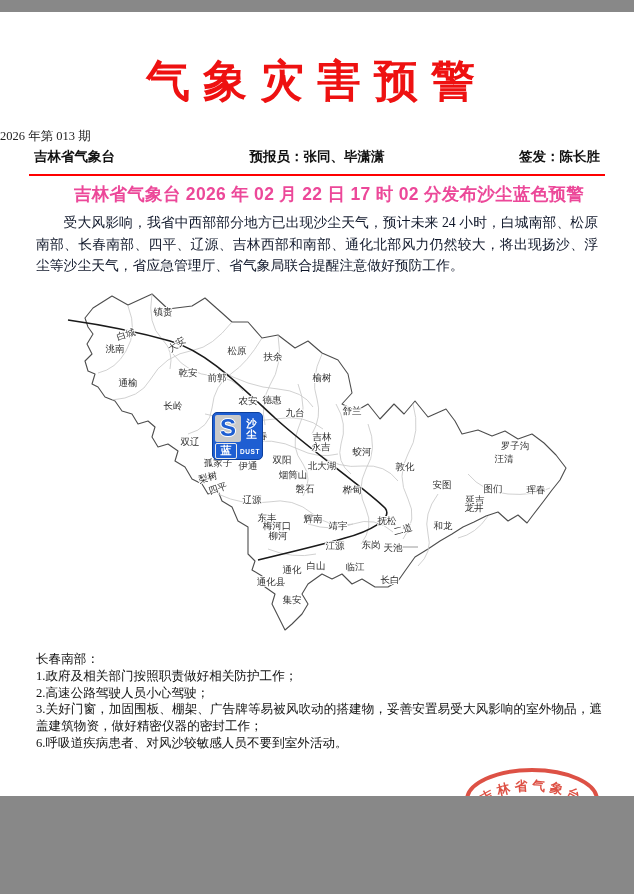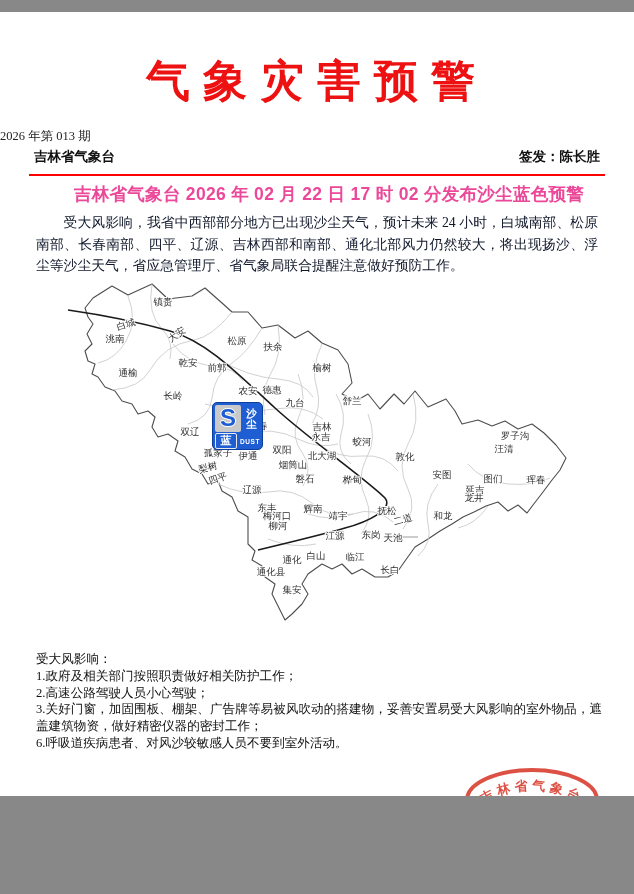--- a/index.html
+++ b/index.html
@@ -41,21 +41,21 @@
     font-family:"Liberation Sans","DejaVu Sans",sans-serif;
     font-weight:bold;font-size:17.5px;line-height:22px;color:#ec4899;
     letter-spacing:0.3px;
   }
   .body-text{
     position:absolute;top:200px;left:36px;width:562px;
     font-size:13.8px;line-height:21.5px;
     text-align:justify;text-indent:2em;color:#0f172a;
   }
   .map-wrap{
-    position:absolute;left:68px;top:272px;width:502px;height:338px;
+    position:absolute;left:68px;top:282px;width:502px;height:338px;
   }
   .map-wrap svg{position:absolute;left:0;top:0;overflow:visible;}
   .map-label{
     font-family:"Liberation Sans","DejaVu Sans",sans-serif;
     font-size:9.5px;fill:#2e2e2e;
     paint-order:stroke;stroke:#ffffff;stroke-width:2px;stroke-linejoin:round;
     text-anchor:middle;dominant-baseline:middle;
   }
   
   .dust-icon{
@@ -91,20 +91,21 @@
 <body>
 
 <div class="page">
 
   <div class="doc-title">气象灾害预警</div>
 
   <div class="issue-line">2026 年第 013 期</div>
 
   <div class="masthead">
     <span>吉林省气象台</span>
+    <span>预报员：张同、毕潇潇</span>
     <span>签发：陈长胜</span>
   </div>
 
   <div class="red-rule"></div>
 
   <div class="headline">吉林省气象台 2026 年 02 月 22 日 17 时 02 分发布沙尘蓝色预警</div>
 
   <div class="body-text">受大风影响，我省中西部部分地方已出现沙尘天气，预计未来 24 小时，白城南部、松原南部、长春南部、四平、辽源、吉林西部和南部、通化北部风力仍然较大，将出现扬沙、浮尘等沙尘天气，省应急管理厅、省气象局联合提醒注意做好预防工作。</div>
 
   <div class="map-wrap">
@@ -208,21 +209,21 @@
         </div>
       </div>
       <div class="di-bottom">
         <div class="di-level">蓝</div>
         <div class="di-en">DUST</div>
       </div>
     </div>
   </div>
 
   <div class="advice">
-    <div>受大风影响：</div>
+    <div>长春南部：</div>
     <div>1.政府及相关部门按照职责做好相关防护工作；</div>
     <div>2.高速公路驾驶人员小心驾驶；</div>
     <div>3.关好门窗，加固围板、棚架、广告牌等易被风吹动的搭建物，妥善安置易受大风影响的室外物品，遮盖建筑物资，做好精密仪器的密封工作；</div>
     <div>6.呼吸道疾病患者、对风沙较敏感人员不要到室外活动。</div>
   </div>
 
   <svg class="stamp" viewBox="0 0 140 70" xmlns="http://www.w3.org/2000/svg">
     <defs>
       <path id="seal-arc" d="M 16 46 A 55 27 0 0 1 124 46" fill="none"></path>
     </defs>

